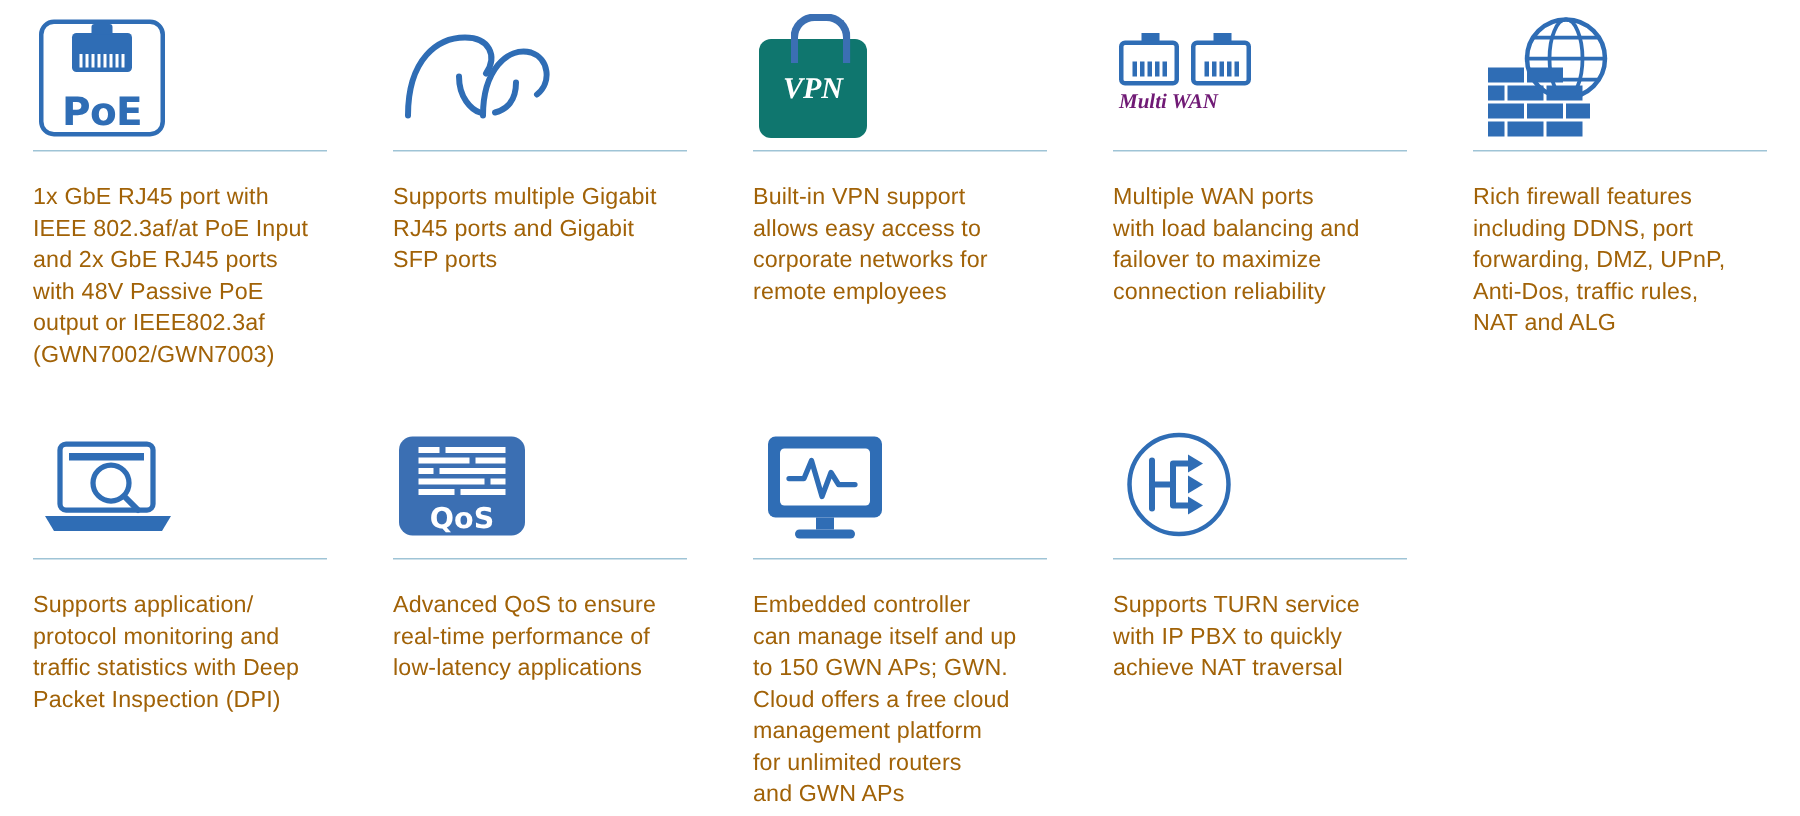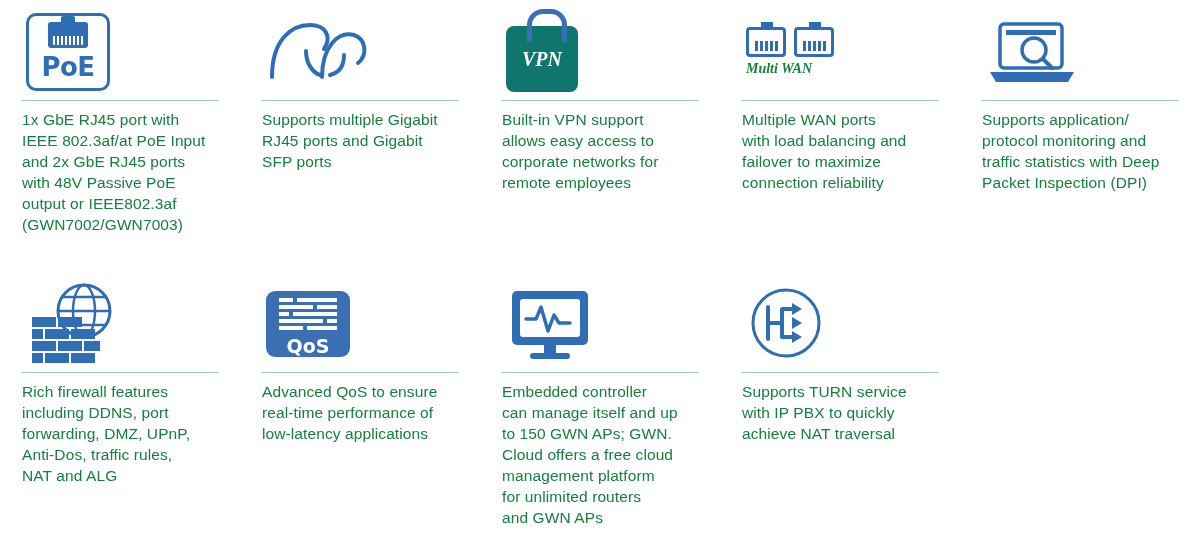--- a/index.html
+++ b/index.html
@@ -32,37 +32,37 @@
     padding-left: 4px;
     padding-top: 4px;
   }
   .rule {
     height: 1px;
     background: #9fc4d6;
     width: 196px;
     margin: 0 0 0 0;
   }
   .desc {
-    margin-top: 8px;
+    margin-top: 20px;
     font-size: 15.5px;
     line-height: 21px;
-    color: #15803d;
+    color: #a16207;
     white-space: pre-line;
     letter-spacing: 0.1px;
   }
   
   .poe {
     width: 84px; height: 78px;
     border: 3px solid #2f6db5;
     border-radius: 10px;
     position: relative;
     display: flex;
     flex-direction: column;
     align-items: center;
-    justify-content: flex-start;
+    justify-content: space-between;
     padding-top: 6px;
     background: #fff;
   }
   .poe .jack {
     width: 40px; height: 26px;
     background: #2f6db5;
     border-radius: 3px;
     position: relative;
   }
   .poe .jack:before {
@@ -143,21 +143,21 @@
     top: -8px; left: 12px;
     width: 12px; height: 6px;
     background: #2f6db5;
   }
   .mwan .p .pins { display: flex; gap: 2px; }
   .mwan .p .pins i { width: 3px; height: 10px; background: #2f6db5; }
   .mwan .txt {
     font-size: 14px;
     font-weight: bold;
     font-style: italic;
-    color: #15803d;
+    color: #701a75;
     margin-top: 4px;
     font-family: "Liberation Serif", serif;
   }
   
   .qos {
     width: 84px; height: 66px;
     background: #3b6fb3;
     border-radius: 9px;
     display: flex; flex-direction: column;
     align-items: center; justify-content: flex-start;
@@ -261,37 +261,20 @@
             </div>
         </div>
         <div class="txt">Multi WAN</div>
       </div>
     </div>
     <div class="rule"></div>
     <div class="desc">Multiple WAN ports
 with load balancing and
 failover to maximize
 connection reliability</div>
-  </div>
-
-  <div class="cell">
-    <div class="icon-box">
-      <svg width="96" height="72" viewBox="0 0 96 72">
-        <rect x="14" y="8" width="62" height="44" rx="4" fill="none" stroke="#2f6db5" stroke-width="3.5"></rect>
-        <rect x="20" y="14" width="50" height="5" fill="#2f6db5"></rect>
-        <path d="M4 56 h84 l-6 10 H10 Z" fill="#2f6db5"></path>
-        <circle cx="48" cy="34" r="12" fill="#fff" stroke="#2f6db5" stroke-width="3.5"></circle>
-        <line x1="57" y1="43" x2="66" y2="52" stroke="#2f6db5" stroke-width="4" stroke-linecap="round"></line>
-      </svg>
-    </div>
-    <div class="rule"></div>
-    <div class="desc">Supports application/
-protocol monitoring and
-traffic statistics with Deep
-Packet Inspection (DPI)</div>
   </div>
 
   <div class="cell">
     <div class="icon-box">
       <svg width="92" height="86" viewBox="0 0 92 86">
         <circle cx="58" cy="30" r="26" fill="none" stroke="#2f6db5" stroke-width="3"></circle>
         <ellipse cx="58" cy="30" rx="11" ry="26" fill="none" stroke="#2f6db5" stroke-width="2.5"></ellipse>
         <line x1="32" y1="30" x2="84" y2="30" stroke="#2f6db5" stroke-width="2.5"></line>
         <line x1="36" y1="16" x2="80" y2="16" stroke="#2f6db5" stroke-width="2.5"></line>
         <line x1="36" y1="44" x2="80" y2="44" stroke="#2f6db5" stroke-width="2.5"></line>
@@ -313,20 +296,37 @@
     <div class="rule"></div>
     <div class="desc">Rich firewall features
 including DDNS, port
 forwarding, DMZ, UPnP,
 Anti-Dos, traffic rules,
 NAT and ALG</div>
   </div>
 
   <div class="cell">
     <div class="icon-box">
+      <svg width="96" height="72" viewBox="0 0 96 72">
+        <rect x="14" y="8" width="62" height="44" rx="4" fill="none" stroke="#2f6db5" stroke-width="3.5"></rect>
+        <rect x="20" y="14" width="50" height="5" fill="#2f6db5"></rect>
+        <path d="M4 56 h84 l-6 10 H10 Z" fill="#2f6db5"></path>
+        <circle cx="48" cy="34" r="12" fill="#fff" stroke="#2f6db5" stroke-width="3.5"></circle>
+        <line x1="57" y1="43" x2="66" y2="52" stroke="#2f6db5" stroke-width="4" stroke-linecap="round"></line>
+      </svg>
+    </div>
+    <div class="rule"></div>
+    <div class="desc">Supports application/
+protocol monitoring and
+traffic statistics with Deep
+Packet Inspection (DPI)</div>
+  </div>
+
+  <div class="cell">
+    <div class="icon-box">
       <div class="qos">
         <div class="bars">
           <div class="row">
               <i style="width:14px"></i>
               <u style="width:4px"></u>
               <i style="width:40px"></i>
             </div>
           <div class="row">
               <i style="width:34px"></i>
               <u style="width:4px"></u>

